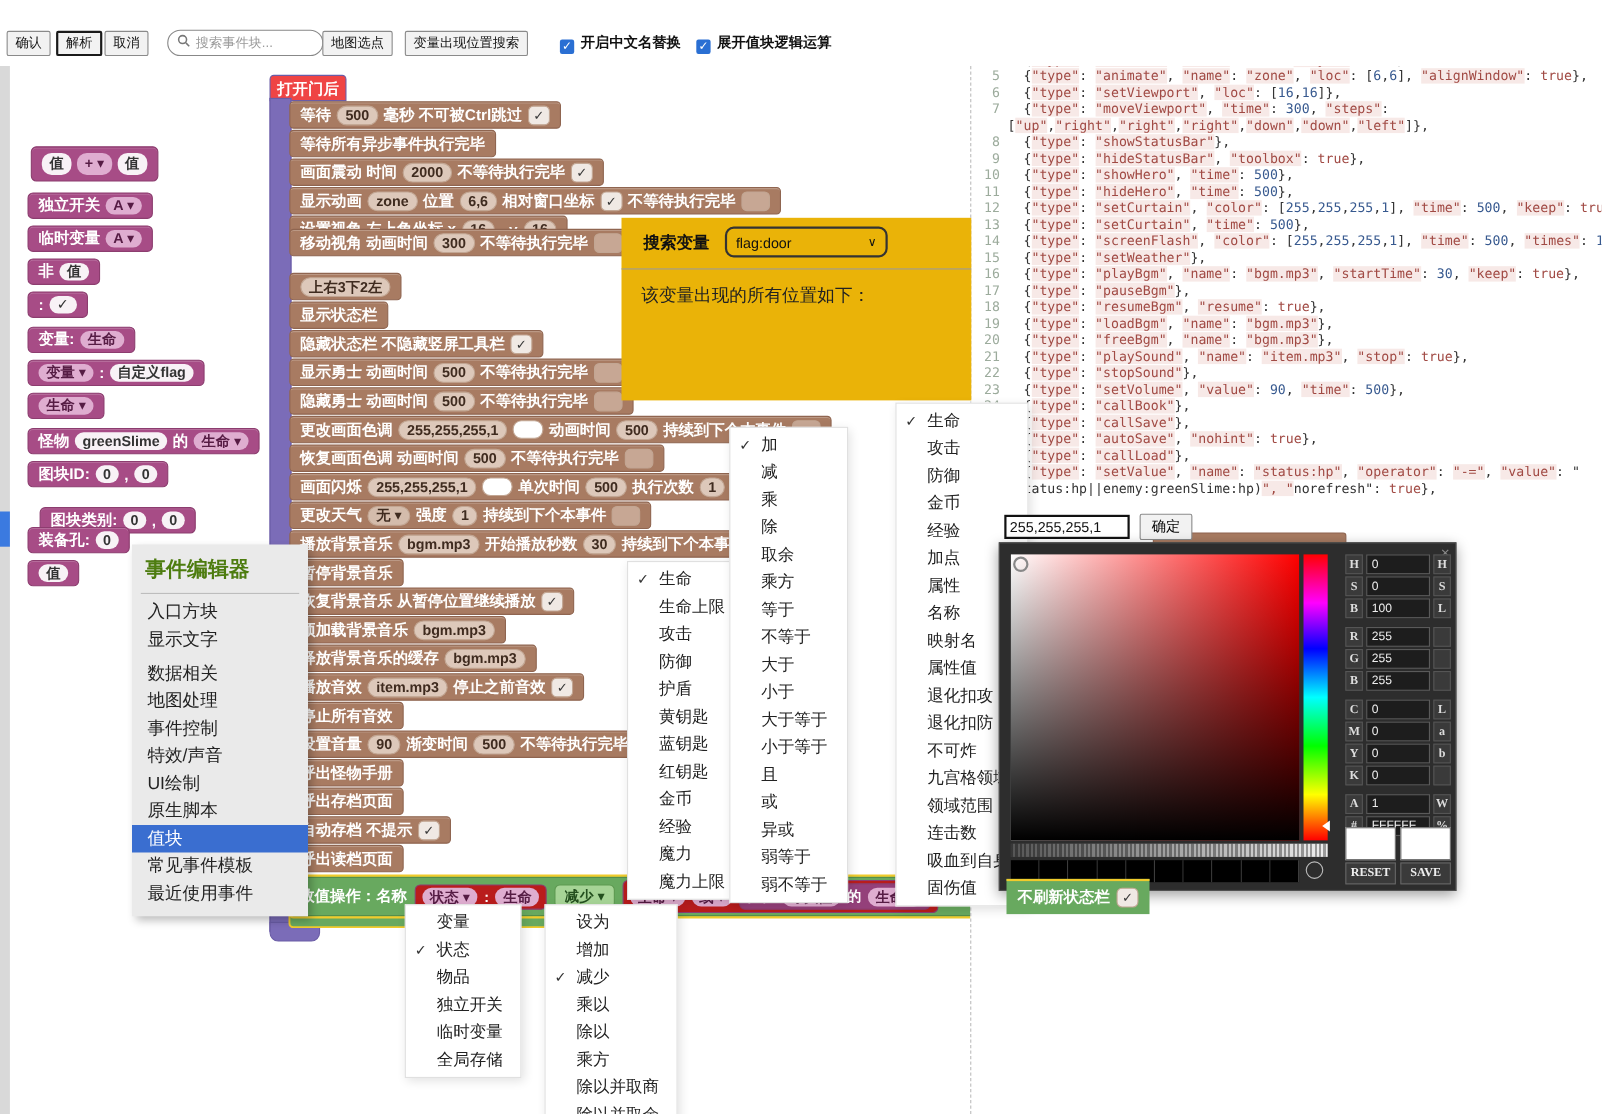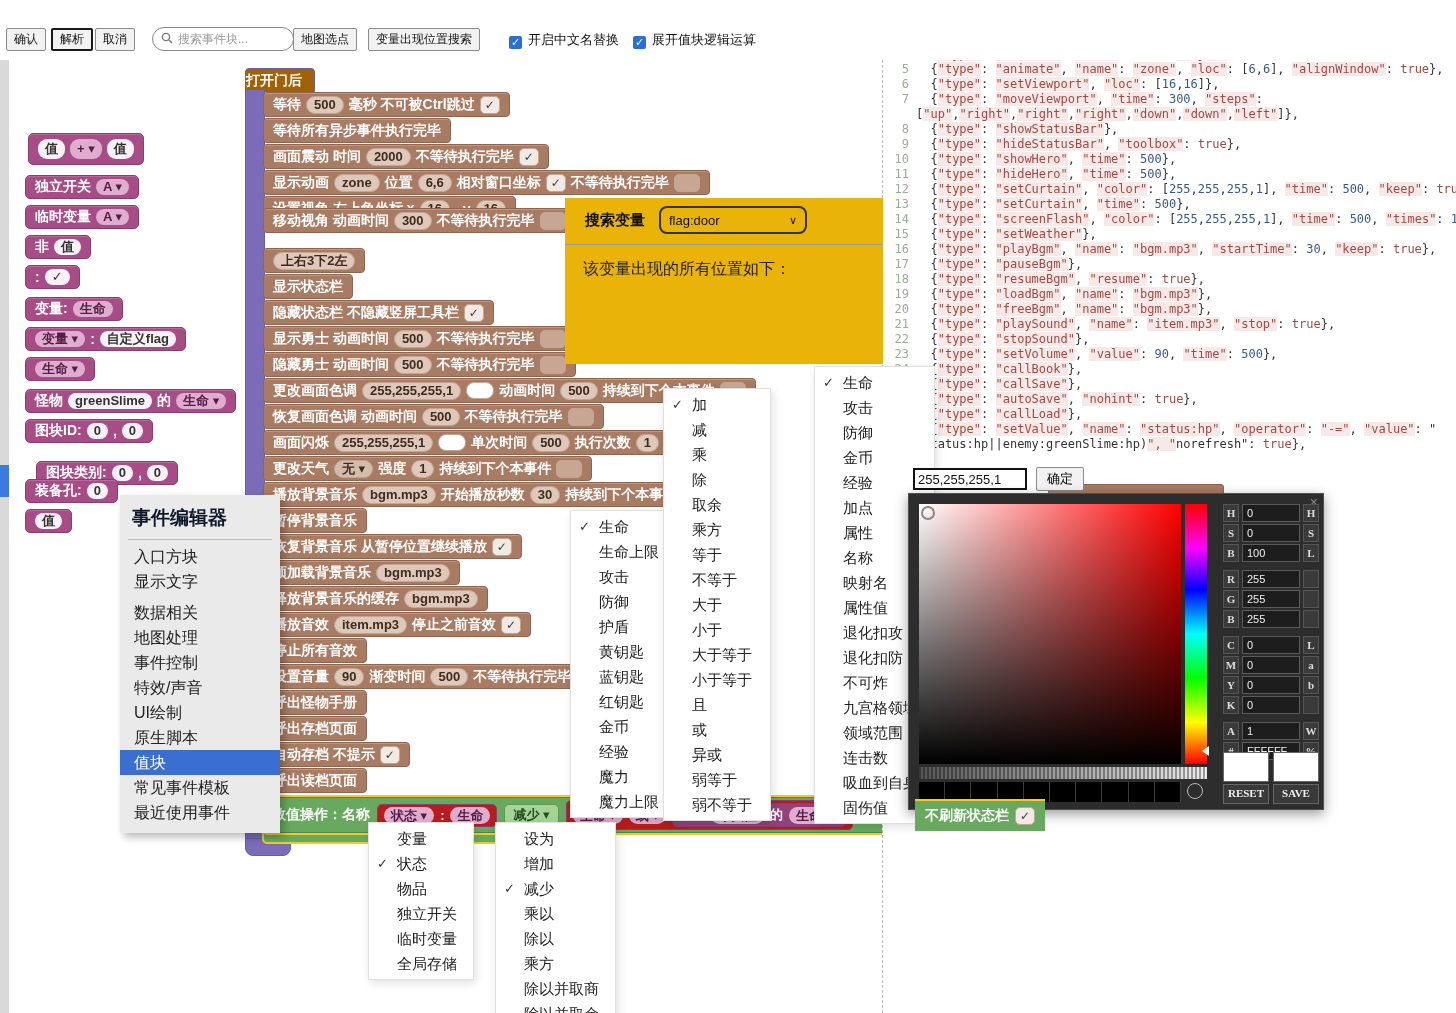--- a/index.html
+++ b/index.html
@@ -9,31 +9,31 @@
   
   #toolbar{position:absolute;left:0;top:0;width:1456px;height:60px;background:#fff;z-index:45;}
   .tbtn{position:absolute;top:28px;height:23px;background:#f2f2f2;border:1px solid #8a8a8a;
         border-radius:2px;font-size:12px;color:#111;padding:0 7px;line-height:21px;cursor:default;}
   .tbtn.focused{border:2px solid #1a1a1a;line-height:19px;}
   #search-pill{position:absolute;left:152px;top:27px;width:124px;height:22px;border:1px solid #888;
         border-radius:12px;display:flex;align-items:center;padding:0 8px;gap:5px;background:#fff;}
   #search-pill .ph{color:#9a9a9a;font-size:12px;}
   .tcheck{display:inline-block;width:13px;height:13px;background:#2a6fd3;border-radius:2px;
         color:#fff;font-size:11px;line-height:13px;text-align:center;vertical-align:-2px;}
-  .tcblabel{font-size:13px;font-weight:normal;color:#111;margin-left:6px;}
+  .tcblabel{font-size:13px;font-weight:bold;color:#111;margin-left:6px;}
   .tcwrap{position:absolute;top:30px;white-space:nowrap;}
 
   
   #left-gutter{position:absolute;left:0;top:60px;width:9px;height:953px;background:#d9d9d9;z-index:40;}
   #left-gutter-thumb{position:absolute;left:0;top:465px;width:9px;height:32px;background:#3b7ae0;z-index:41;}
 
   
-  #container-tab{position:absolute;left:245px;top:68px;width:68px;height:22px;background:#a16207;
+  #container-tab{position:absolute;left:245px;top:68px;width:68px;height:22px;background:#ef4444;
         border:1px solid #6a5ca6;border-radius:4px 4px 0 0;color:#fff;font-weight:bold;font-size:14px;
-        line-height:22px;text-align:left;z-index:8;}
+        line-height:22px;text-align:center;z-index:8;}
   #container-spine{position:absolute;left:245px;top:89px;width:18px;height:756px;background:#7b6cb8;
         border:1px solid #6a5ca6;z-index:8;}
   #container-foot{position:absolute;left:245px;top:838px;width:44px;height:16px;background:#7b6cb8;
         border:1px solid #6a5ca6;border-radius:0 0 8px 8px;z-index:8;}
 
   
   .brown-block{position:absolute;left:263px;height:23px;background:#a87b62;border:1px solid #8f6550;
         border-radius:4px;color:#fff;font-weight:bold;font-size:14px;display:inline-flex;
         align-items:center;gap:5px;padding:0 9px;white-space:nowrap;z-index:10;
         box-shadow:inset 0 1px 0 rgba(255,255,255,.22);}
@@ -70,21 +70,21 @@
         line-height:17px;font-size:13px;font-weight:bold;}
   .pill-green{background:#a6d496;color:#234f1e;border:1px solid #5d9950;border-radius:5px;
         padding:0 8px;height:20px;line-height:20px;font-size:13px;font-weight:bold;}
   #assign-suffix{position:absolute;left:915px;top:799px;height:30px;background:#68a95f;
         border-top:2px solid #f0cb2c;display:flex;align-items:center;gap:6px;padding:0 10px;
         color:#fff;font-weight:bold;font-size:14px;white-space:nowrap;z-index:70;}
 
   
   #editor-panel{position:absolute;left:120px;top:495px;width:160px;height:338px;background:#eaeaea;
         box-shadow:4px 4px 8px rgba(0,0,0,.28);z-index:30;overflow:hidden;}
-  #editor-panel h1{margin:10px 0 8px 12px;font-size:19px;color:#0f172a;}
+  #editor-panel h1{margin:10px 0 8px 12px;font-size:19px;color:#4d7c0f;}
   #editor-divider{border-top:1px solid #bdbdbd;margin:0 8px 4px 8px;}
   .ep-item{height:25px;line-height:25px;padding-left:14px;font-size:16px;color:#222;cursor:default;}
   .ep-item.gap{margin-top:6px;}
   .ep-item.selected{background:#3a6ed0;color:#fff;}
 
   
   #search-panel{position:absolute;left:565px;top:198px;width:318px;height:166px;background:#eab308;z-index:20;}
   #sp-head{display:flex;align-items:center;gap:14px;padding:8px 0 0 20px;}
   #sp-label{font-size:15px;font-weight:bold;color:#111;}
   #sp-select{width:128px;height:24px;border:2px solid #333;border-radius:8px;display:flex;

